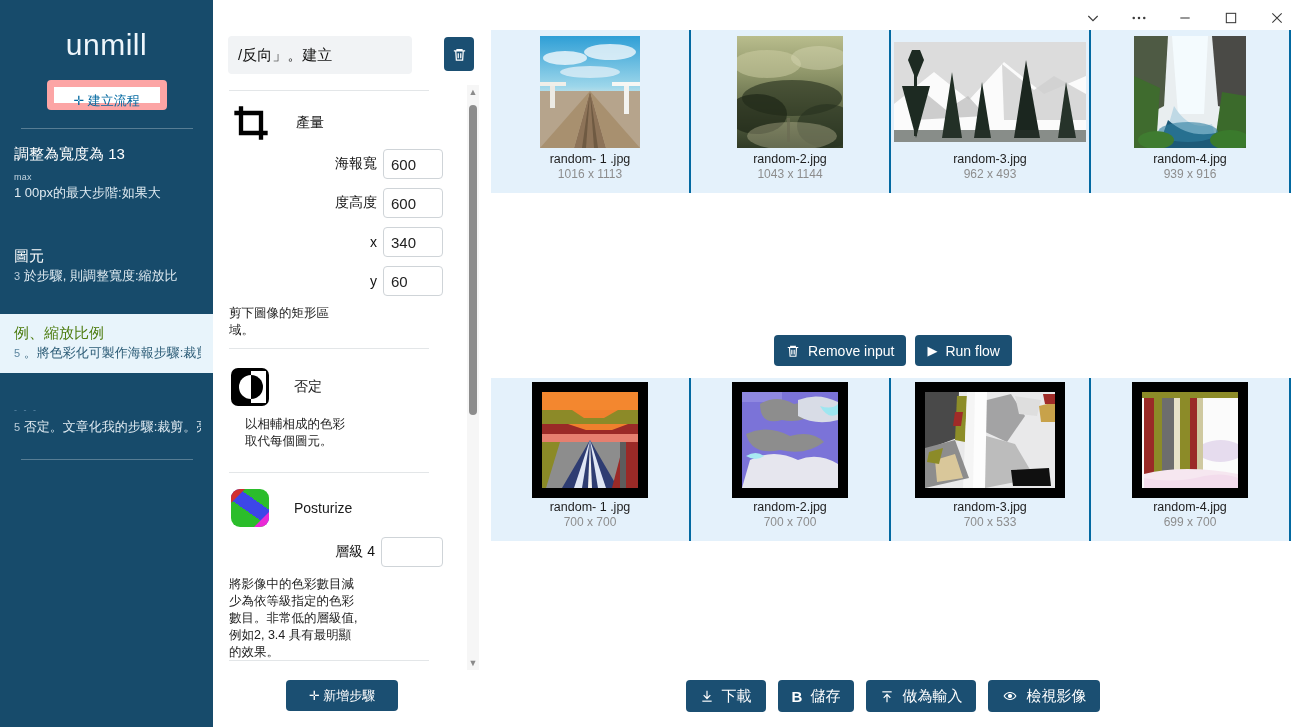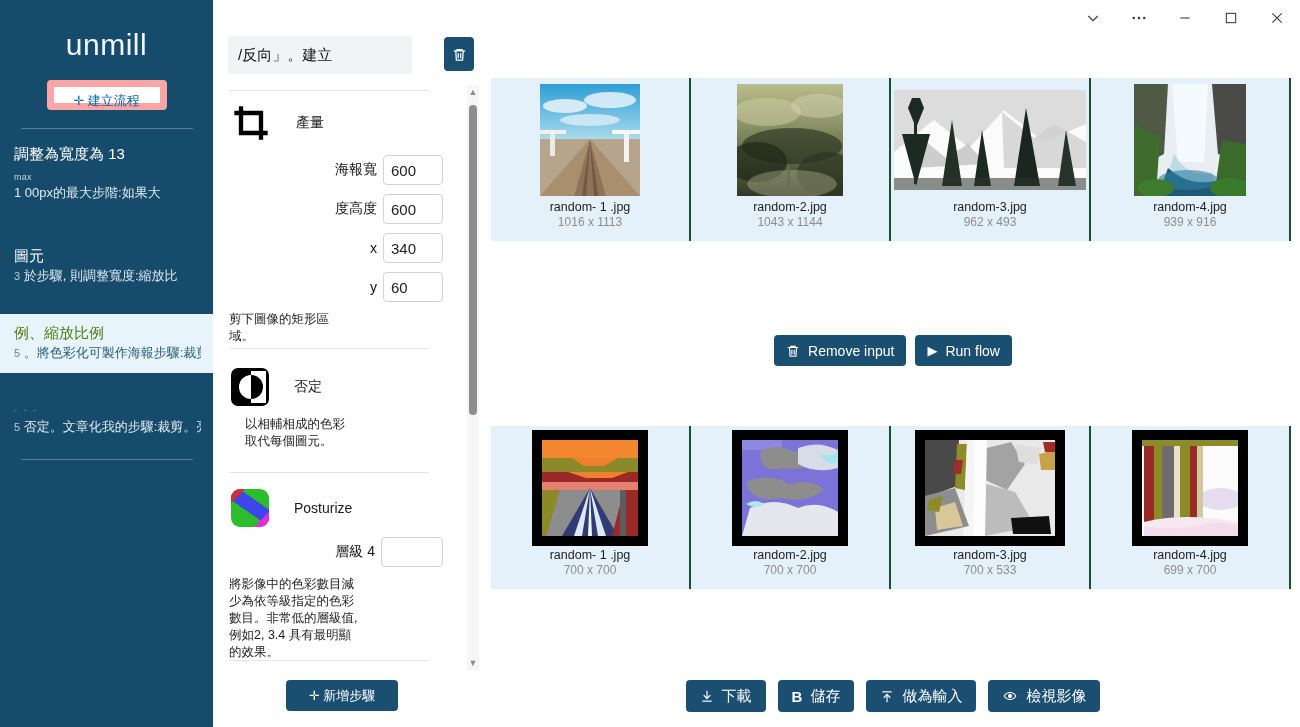--- a/index.html
+++ b/index.html
@@ -211,23 +211,22 @@
   }
   .tb-btn {
     width: 46px; height: 32px;
     display: flex; align-items: center; justify-content: center;
     color: #3b3b3b; cursor: pointer;
   }
 
   .strip {
     position: absolute; left: 5px;
     width: 800px;
-    background: #14532d;
+    background: #0369a1;
     display: flex;
-    margin-top: 48px;
   }
   .cell {
     width: 198px; height: 163px;
     background: #e4f1fb;
     margin-right: 2px;
     display: flex; flex-direction: column;
     align-items: center;
     cursor: pointer;
   }
   .cell:last-child { margin-right: 0; }
@@ -328,21 +327,21 @@
 
       <div class="step" style="top:103px;">
         <div class="step-head" style="padding-left:18px;">
           <svg class="icon-crop" viewBox="0 0 24 24">
             <path d="M6 2v16h16" stroke="#000" stroke-width="2.6" fill="none"></path>
             <path d="M2 6h16v16" stroke="#000" stroke-width="2.6" fill="none"></path>
           </svg>
           <span class="step-title">產量</span>
         </div>
 
-        <div style="margin-top:12px; padding-right:20px;">
+        <div style="margin-top:6px; padding-right:20px;">
           <div class="field-row">
             <span class="field-label">海報寬</span>
             <input class="field-input" value="600" style="">
           </div>
           <div class="field-row">
             <span class="field-label">度高度</span>
             <input class="field-input" value="600" style="">
           </div>
           <div class="field-row">
             <span class="field-label">x</span>

